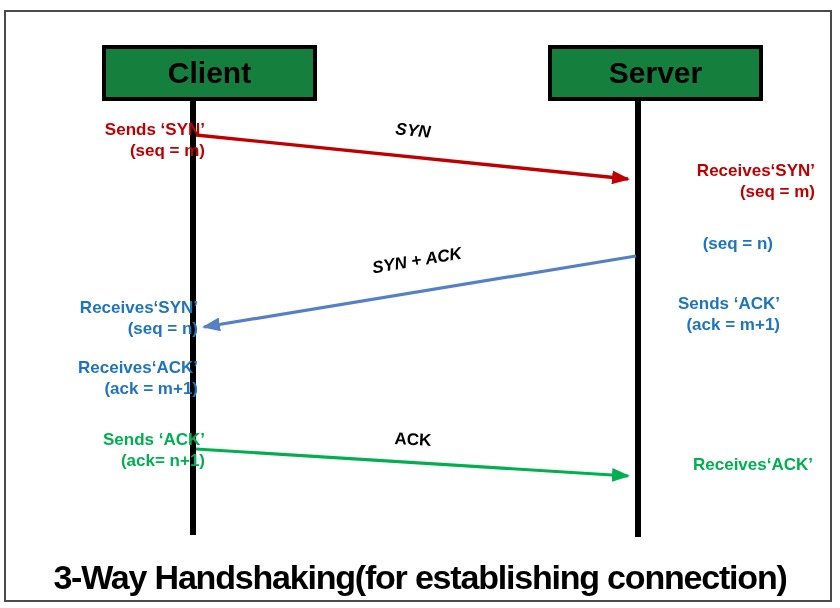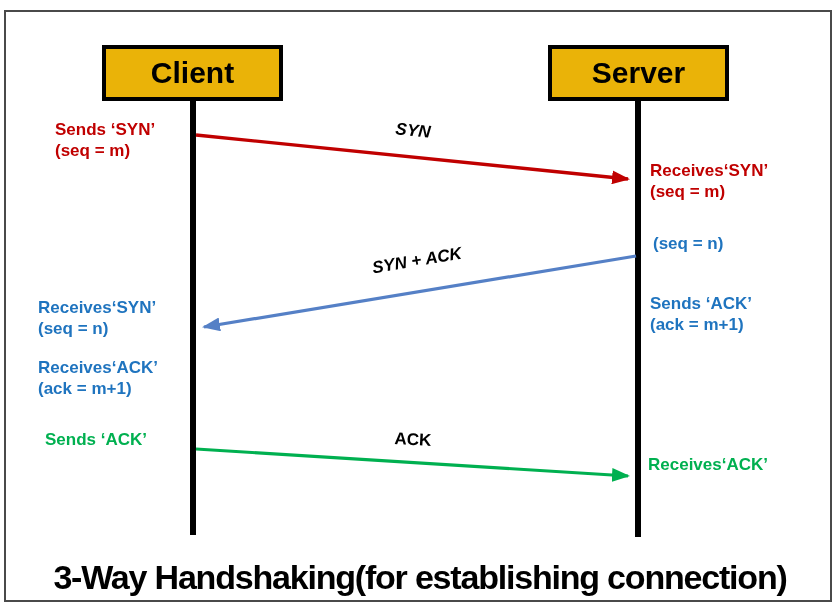--- a/index.html
+++ b/index.html
@@ -5,41 +5,41 @@
   html,body{margin:0;padding:0;}
   body{
     width:840px;height:608px;background:#ffffff;position:relative;
     font-family:"Liberation Sans",sans-serif;overflow:hidden;
   }
   .frame{
     position:absolute;left:4px;top:10px;width:828px;height:592px;
     border:2px solid #4a4a4a;box-sizing:border-box;background:#ffffff;
   }
   .actor-box{
-    position:absolute;width:181px;height:56px;box-sizing:border-box;
-    border:4px solid #000;background:#eab308;display:flex;align-items:center;justify-content:center;
+    position:absolute;width:215px;height:56px;box-sizing:border-box;
+    border:4px solid #000;background:#15803d;display:flex;align-items:center;justify-content:center;
     font-size:30px;font-weight:bold;color:#000;z-index:5;
   }
   .actor-client{left:102px;top:45px;}
   .actor-server{left:548px;top:45px;align-items:center;}
   .lifeline{position:absolute;width:6px;background:#000;z-index:2;}
   .lifeline-client{left:190px;top:99px;height:436px;}
   .lifeline-server{left:635px;top:99px;height:438px;}
   svg.arrows{position:absolute;left:0;top:0;z-index:3;}
   .arrow-label{
     position:absolute;z-index:4;font-weight:bold;font-size:17px;color:#000;
     text-align:center;white-space:nowrap;
   }
   .italic{font-style:italic;}
   .label-syn{left:383px;top:121px;width:60px;transform:rotate(5.5deg);}
   .label-synack{left:361px;top:251px;width:112px;transform:rotate(-9.5deg);}
   .label-ack{left:388px;top:430px;width:50px;transform:rotate(3deg);}
   .note{
     position:absolute;z-index:4;font-weight:bold;font-size:17px;line-height:21px;
-    text-align:left;white-space:nowrap;
+    text-align:right;white-space:nowrap;
   }
   .c-red{color:#C00000;}
   .c-blue{color:#1F74BF;}
   .c-green{color:#00B050;}
   .note-red-left{left:55px;top:119px;width:150px;}
   .note-red-right{left:650px;top:160px;width:165px;}
   .note-blue-right-1{left:653px;top:233px;width:120px;}
   .note-blue-right-2{left:650px;top:293px;width:130px;}
   .note-blue-left-1{left:38px;top:297px;width:160px;}
   .note-blue-left-2{left:38px;top:357px;width:160px;}
@@ -110,20 +110,21 @@
   <div>Receives‘SYN’</div>
   <div>(seq = n)</div>
 </div>
 <div class="note c-blue note-blue-left-2">
   <div>Receives‘ACK’</div>
   <div>(ack = m+1)</div>
 </div>
 
 <div class="note c-green note-green-left">
   <div>Sends ‘ACK’</div>
+  <div>(ack= n+1)</div>
 </div>
 <div class="note c-green note-green-right">
   <div>Receives‘ACK’</div>
 </div>
 
 <div class="title-row">
   <span class="title-text">3-Way Handshaking(for establishing connection)</span>
 </div>
 
 </body></html>

